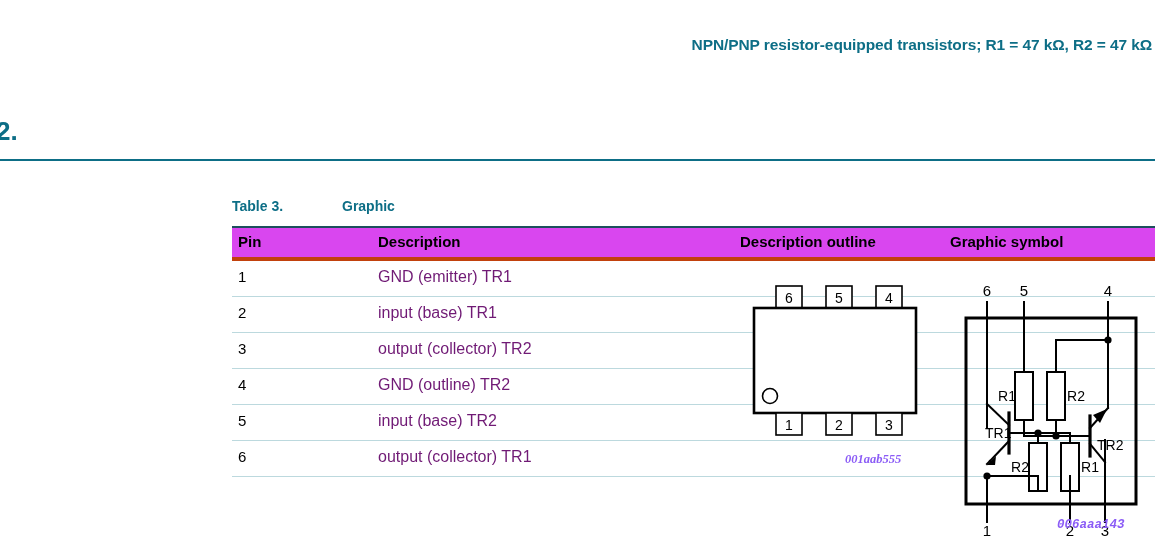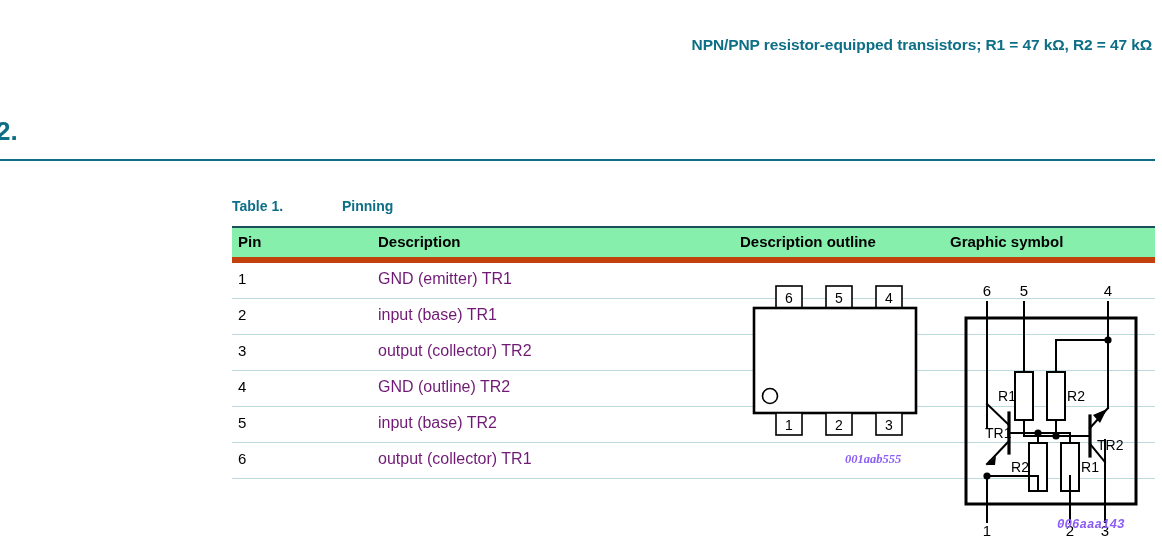--- a/index.html
+++ b/index.html
@@ -41,23 +41,23 @@
     position:absolute;left:232px;top:170px;
     font-size:14px;font-weight:bold;color:#0d6e86;
   }
   .table-caption .cap-label{display:inline-block;width:110px;}
 
   
   .tbl{
     position:absolute;left:232px;top:198px;width:923px;
   }
   .thead{
-    background:#86efac;
+    background:#d946ef;
     border-top:2px solid #1c4f5c;
-    border-bottom:6px solid #c2410c;
+    border-bottom:4px solid #c2410c;
     height:29px;position:relative;
   }
   .thead .th{
     position:absolute;top:5px;
     font-size:15px;font-weight:bold;color:#000;
   }
   .th-pin{left:6px;}
   .th-desc{left:146px;}
   .th-outline{left:508px;}
   .th-symbol{left:718px;}
@@ -97,21 +97,21 @@
 <div class="page">
 
   <div class="running-header">NPN/PNP resistor-equipped transistors; R1 = 47 kΩ, R2 = 47 kΩ</div>
 
   <div class="section">
     <span class="section-num">2.</span>
   </div>
   <div class="section-rule"></div>
 
   <div class="table-caption">
-    <span class="cap-label">Table 1.</span><span>Pinning</span>
+    <span class="cap-label">Table 3.</span><span>Graphic</span>
   </div>
 
   <div class="tbl">
 
     <div class="thead">
       <span class="th th-pin">Pin</span>
       <span class="th th-desc">Description</span>
       <span class="th th-outline">Description outline</span>
       <span class="th th-symbol">Graphic symbol</span>
     </div>

